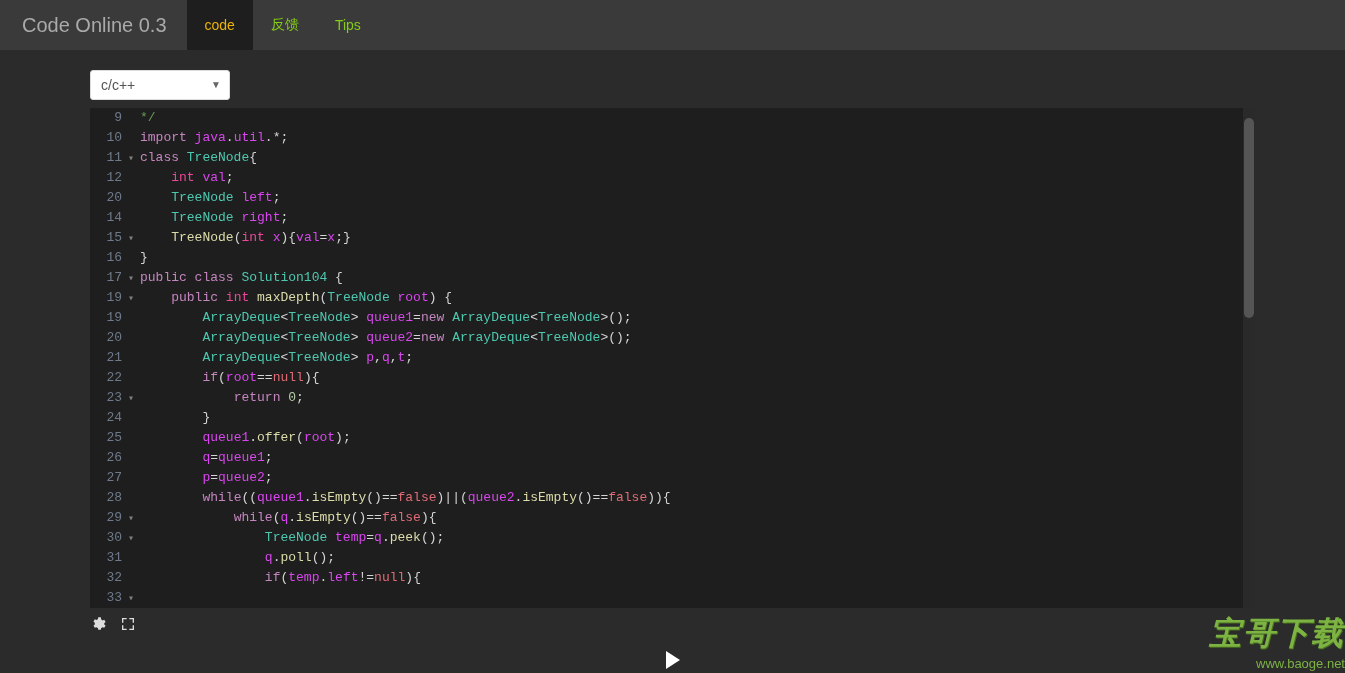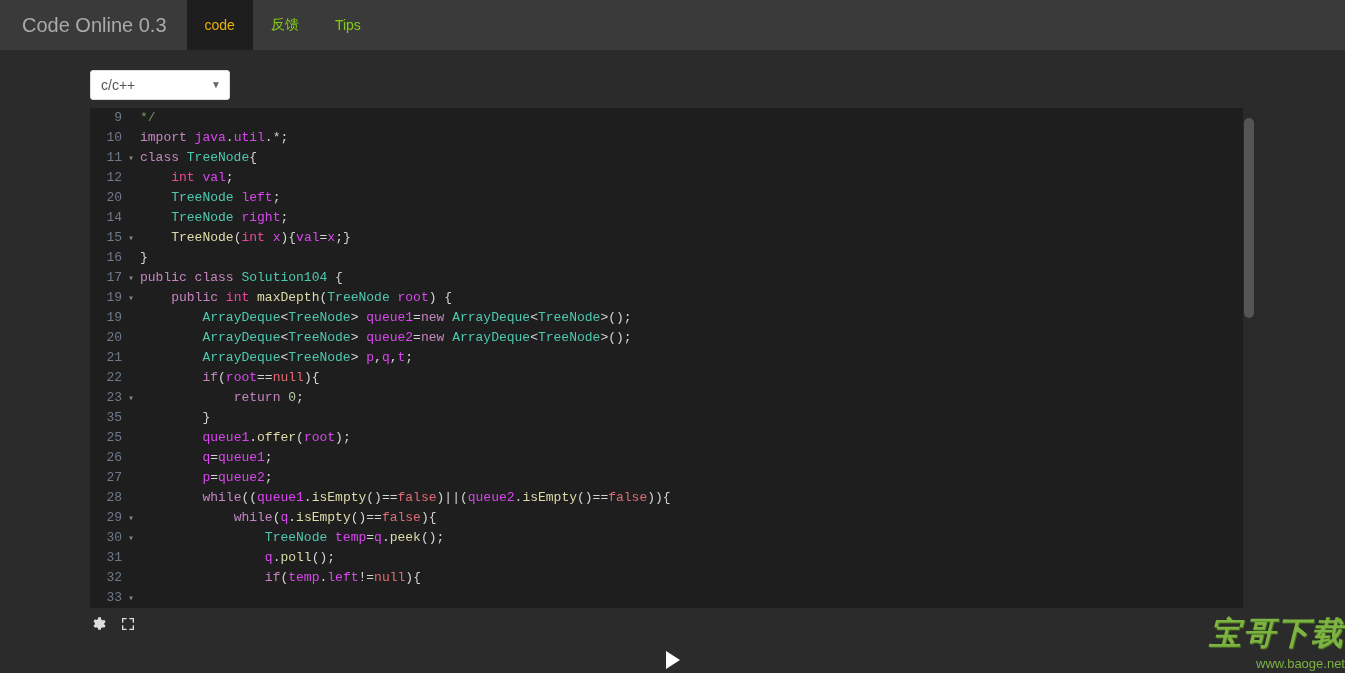--- a/index.html
+++ b/index.html
@@ -67,21 +67,21 @@
         <div>14</div>
         <div>15</div>
         <div>16</div>
         <div>17</div>
         <div>19</div>
         <div>19</div>
         <div>20</div>
         <div>21</div>
         <div>22</div>
         <div>23</div>
-        <div>35</div>
+        <div>24</div>
         <div>25</div>
         <div>26</div>
         <div>27</div>
         <div>28</div>
         <div>29</div>
         <div>30</div>
         <div>31</div>
         <div>32</div>
         <div>33</div>
       </div>

